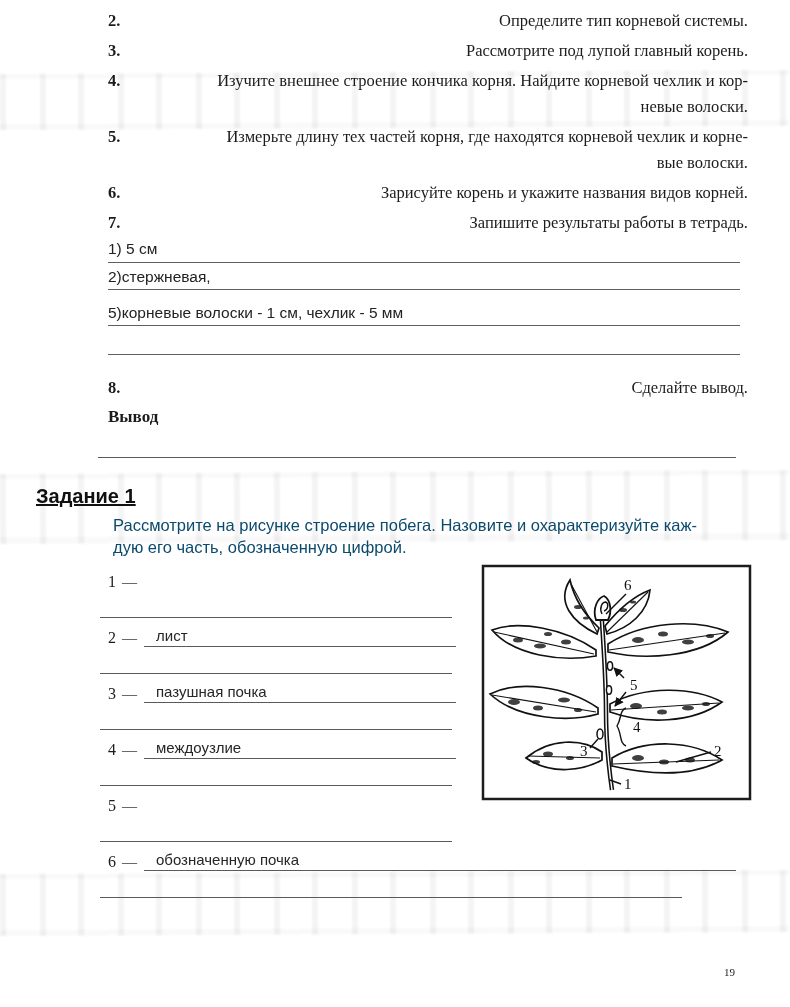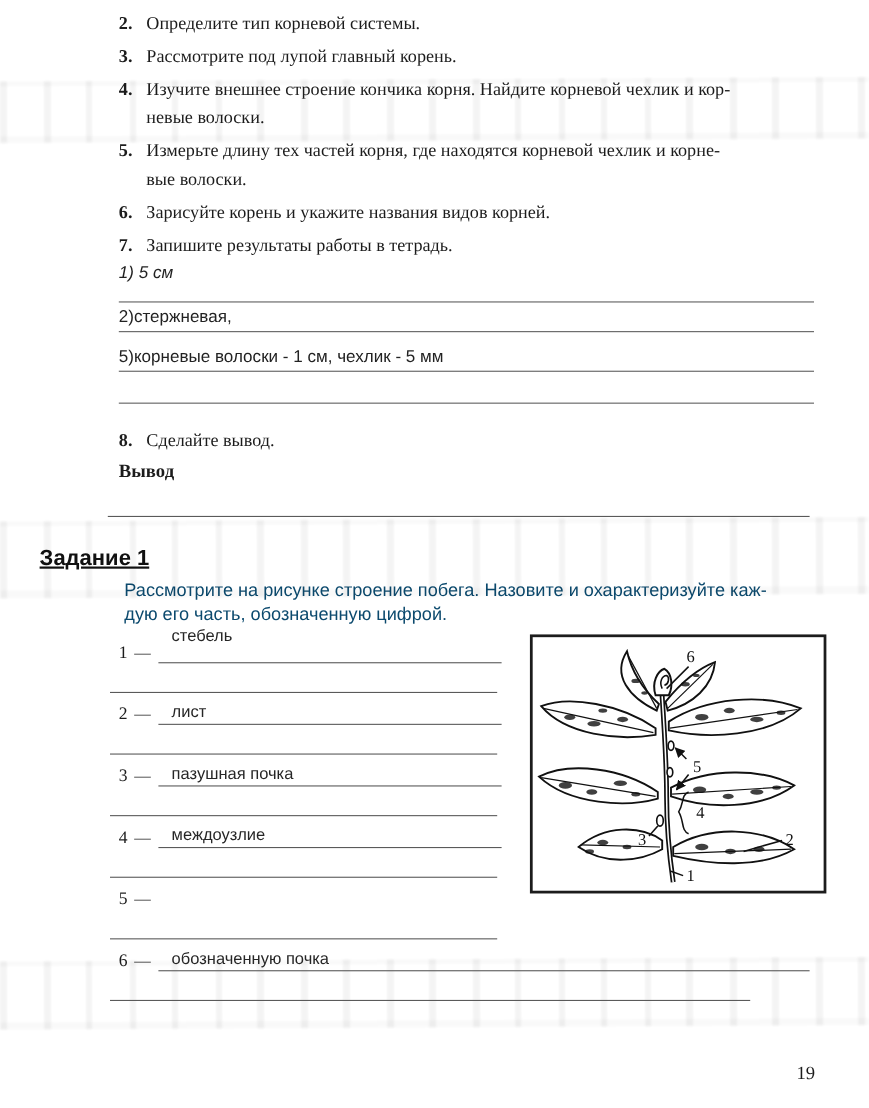--- a/index.html
+++ b/index.html
@@ -16,27 +16,27 @@
         linear-gradient(180deg, rgba(0,0,0,.028) 0 5px, transparent 5px 90%, rgba(0,0,0,.028) 90% 100%);
       transform:rotate(-.3deg);}
   .wm1{top:72px;height:56px;}
   .wm2{top:472px;height:70px;}
   .wm3{top:872px;height:62px;}
 
   
   .tasks{padding-top:8px;margin-left:108px;width:640px;}
   .task-item{display:flex;font-size:16.5px;line-height:26px;margin-bottom:4px;}
   .task-item .num{font-weight:bold;width:25px;flex:0 0 25px;}
-  .task-item .txt{white-space:pre-line;flex:1;}
+  .task-item .txt{white-space:pre-line;flex:1;text-align:right;}
 
   
   .results{margin:2px 0 0 108px;width:632px;
            font-family:"Liberation Sans","DejaVu Sans",sans-serif;
            font-size:15.5px;color:#222;}
-  .res-row1{border-bottom:1.5px solid #5f5f5f;padding-bottom:16px;height:18px;font-style:italic;}
+  .res-row1{border-bottom:1.5px solid #5f5f5f;padding-bottom:4px;height:18px;}
   .res-row2{padding-top:5px;height:19px;border-bottom:1.5px solid #5f5f5f;padding-bottom:2px;}
   .res-row3{margin-top:14px;border-bottom:1.5px solid #5f5f5f;padding-bottom:2px;height:19px;}
   .blank-rule{height:28px;border-bottom:1.5px solid #5f5f5f;}
 
   
   .concl-item{margin-top:12px;}
   .concl-label{margin-left:108px;margin-top:6px;font-weight:bold;font-size:17px;line-height:20px;}
   .concl-answer{margin-left:98px;width:644px;margin-top:1px;
                 font-family:"Liberation Sans","DejaVu Sans",sans-serif;font-size:15.5px;
                 border-bottom:1.5px solid #5a5a5a;padding-bottom:3px;}
@@ -65,21 +65,21 @@
   .blank-entry.first .be-ans{bottom:15px;}
   .be-cont{width:352px;margin-left:-8px;height:26px;border-bottom:1.4px solid #5a5a5a;}
   .blank-entry.wide .be-line{width:592px;}
   .blank-entry.wide .be-cont{width:582px;}
 
   
   .figure-box{position:absolute;left:370px;top:0;width:277px;height:241px;}
   .figure-box svg text{font-family:"Liberation Serif","DejaVu Serif",serif;
                        font-size:15px;fill:#111;}
 
-  .page-num{position:absolute;left:724px;top:966px;font-size:17px;color:#1c1c1c;}
+  .page-num{position:absolute;left:724px;top:966px;font-size:11px;color:#1c1c1c;}
 </style>
 </head>
 <body>
 
 <div class="page">
 
   <div class="wm wm1"></div>
   <div class="wm wm2"></div>
   <div class="wm wm3"></div>
 
@@ -132,23 +132,20 @@
   <div class="t1-title">Задание 1</div>
   <div class="t1-instr">Рассмотрите на рисунке строение побега. Назовите и охарактеризуйте каж-
 дую его часть, обозначенную цифрой.</div>
 
   <div class="blanks-wrap">
 
     <div class="blank-entry first">
       <div class="be-row">
         <span class="be-num">1</span>
         <span class="be-dash">—</span>
-        <span class="be-line">
-          <span class="be-ans">стебель</span>
-        </span>
       </div>
       <div class="be-cont"></div>
     </div>
 
     <div class="blank-entry">
       <div class="be-row">
         <span class="be-num">2</span>
         <span class="be-dash">—</span>
         <span class="be-line">
           <span class="be-ans">лист</span>

